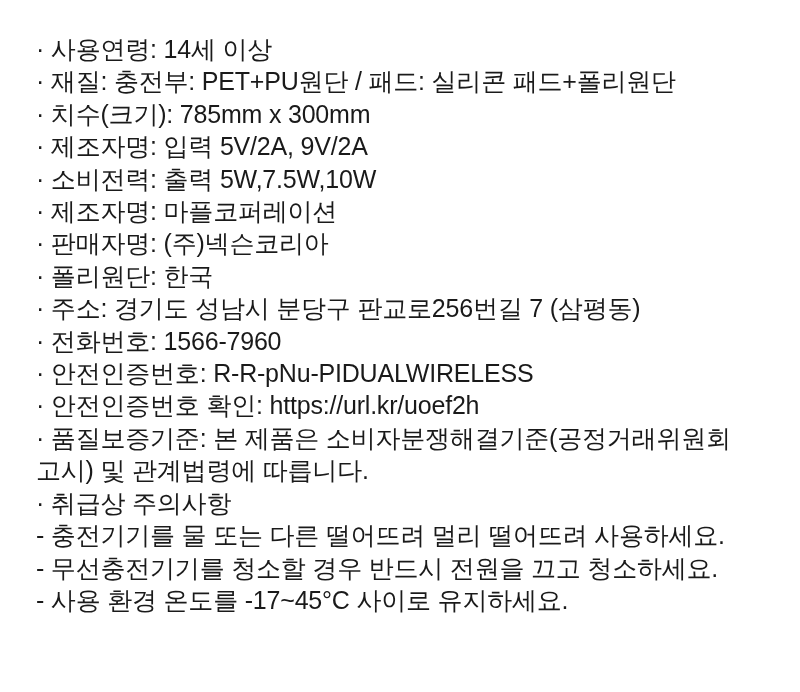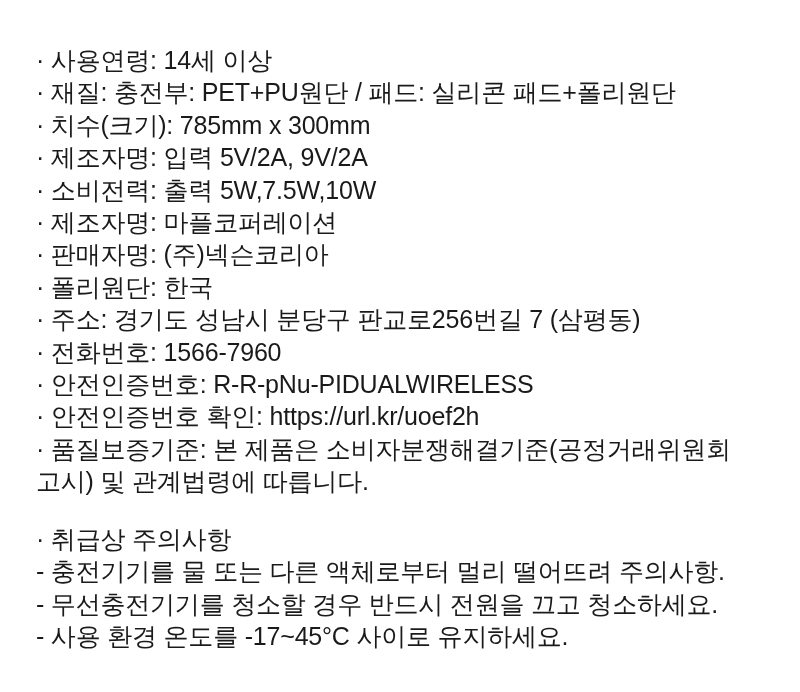--- a/index.html
+++ b/index.html
@@ -10,33 +10,32 @@
     width: 800px;
     height: 692px;
     background: #ffffff;
     font-family: "Liberation Sans", "DejaVu Sans", sans-serif;
     overflow: hidden;
   }
   .page {
     box-sizing: border-box;
     width: 800px;
     height: 692px;
-    padding: 44px 40px 0 36px;
+    padding: 33px 40px 0 36px;
     color: #1a1a1a;
   }
   .line {
     margin: 0;
     font-size: 25px;
     line-height: 32.4px;
     letter-spacing: -0.2px;
     word-break: break-all;
     white-space: normal;
   }
   .cautions {
-    margin-top: 25px;
   }
 </style>
 </head>
 <body style="background: rgb(255, 255, 255);">
 
 <main class="page" style="color: rgb(26, 26, 26);">
   <section class="specs">
       <p class="line">· 사용연령: 14세 이상</p>
       <p class="line">· 재질: 충전부: PET+PU원단 / 패드: 실리콘 패드+폴리원단</p>
       <p class="line">· 치수(크기): 785mm x 300mm</p>
@@ -48,18 +47,18 @@
       <p class="line">· 주소: 경기도 성남시 분당구 판교로256번길 7 (삼평동)</p>
       <p class="line">· 전화번호: 1566-7960</p>
       <p class="line">· 안전인증번호: R-R-pNu-PIDUALWIRELESS</p>
       <p class="line">· 안전인증번호 확인: https://url.kr/uoef2h</p>
       <p class="line">· 품질보증기준: 본 제품은 소비자분쟁해결기준(공정거래위원회 고시) 및 관계법령에 따릅니다.</p>
     </section>
 
   <section class="cautions">
     <p class="line">· 취급상 주의사항</p>
     <div>
-        <p class="line">- 충전기기를 물 또는 다른 액체로부터 멀리 떨어뜨려 주의사항.</p>
+        <p class="line">- 충전기기를 물 또는 다른 떨어뜨려 멀리 떨어뜨려 사용하세요.</p>
         <p class="line">- 무선충전기기를 청소할 경우 반드시 전원을 끄고 청소하세요.</p>
         <p class="line">- 사용 환경 온도를 -17~45°C 사이로 유지하세요.</p>
       </div>
   </section>
 </main>
 
 </body></html>

